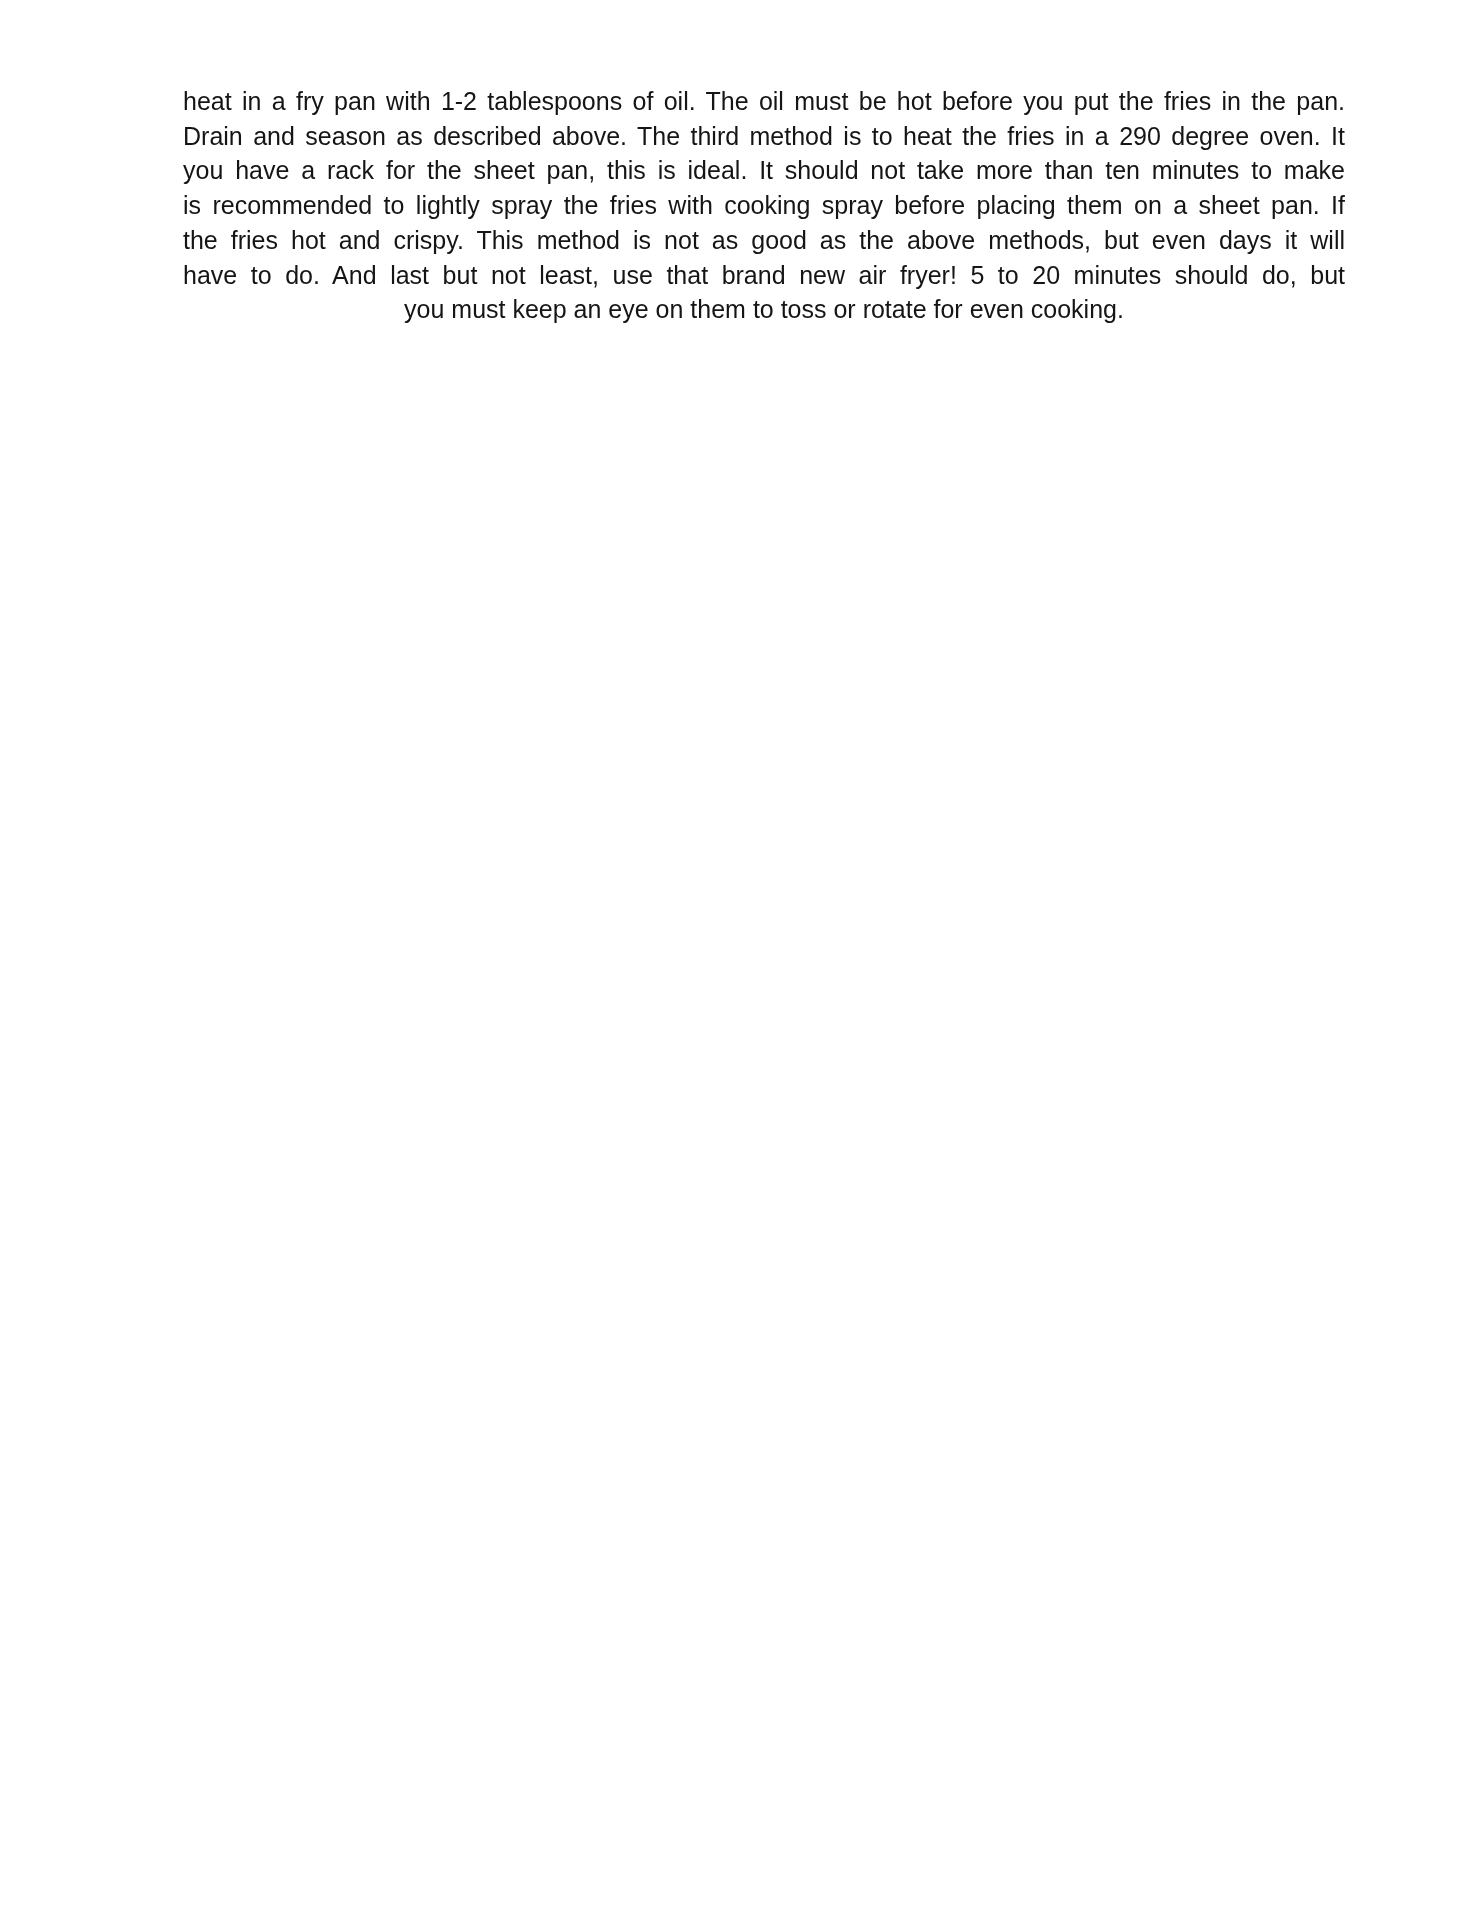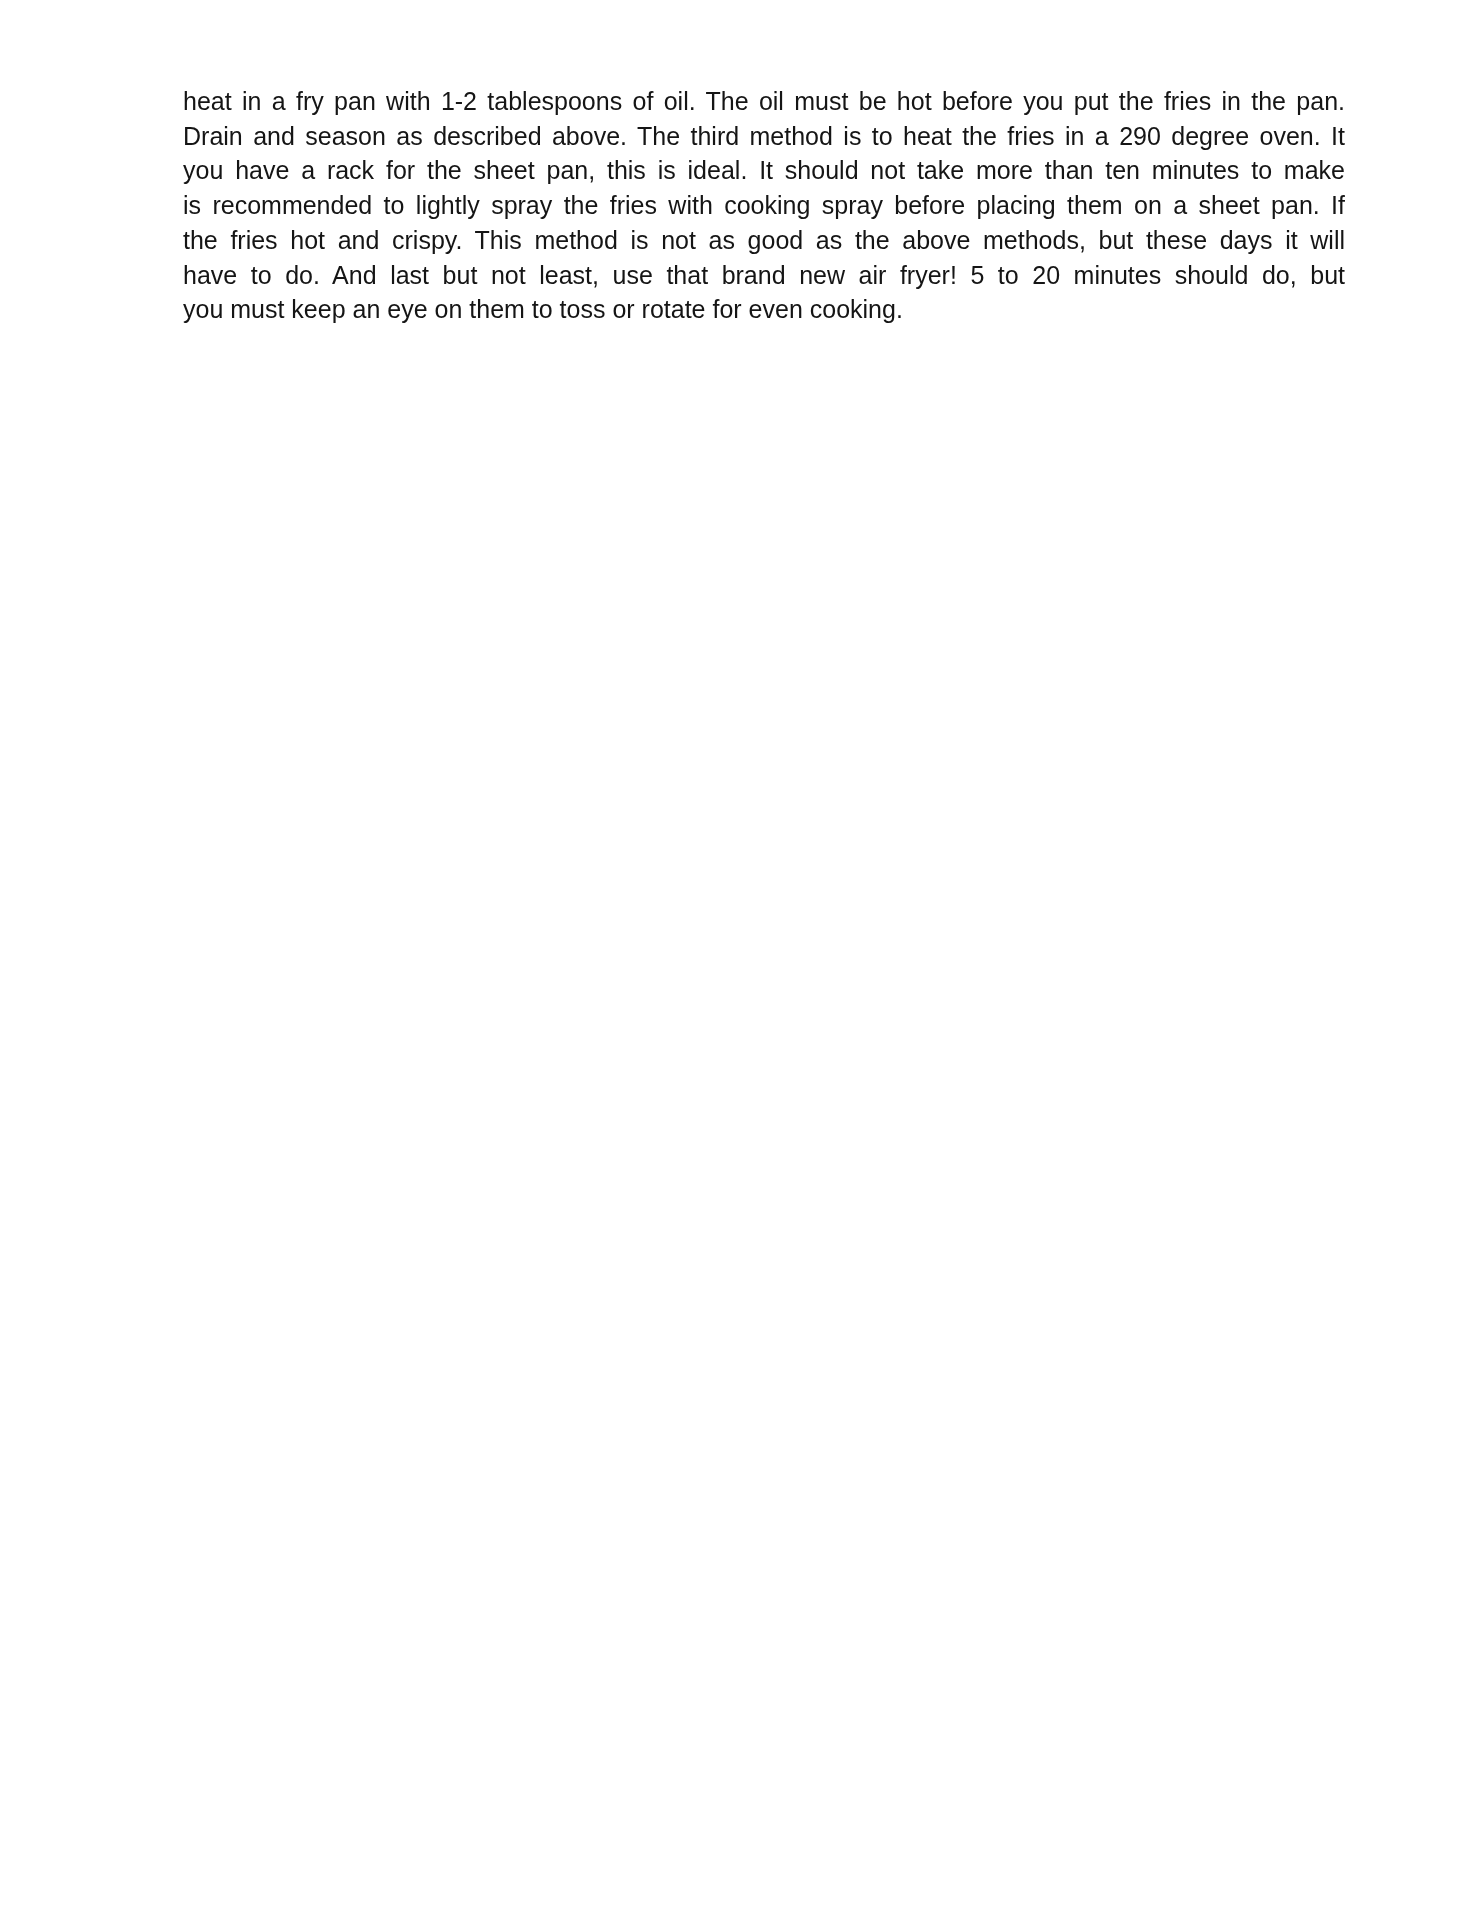--- a/index.html
+++ b/index.html
@@ -21,34 +21,34 @@
     width: 1162px;
     font-family: "Liberation Sans", sans-serif;
     font-size: 25px;
     line-height: 34.7px;
     color: #151515;
     font-weight: 400;
     letter-spacing: 0;
   }
   .line {
     white-space: normal;
-    text-align: left;
+    text-align: center;
   }
   .line.justified {
     text-align: justify;
     text-align-last: justify;
     -moz-text-align-last: justify;
   }
 </style>
 </head>
 <body>
 
 <div class="page">
   <div class="textblock">
     <div class="line justified">heat in a fry pan with 1-2 tablespoons of oil. The oil must be hot before you put the fries in the pan.</div>
     <div class="line justified">Drain and season as described above. The third method is to heat the fries in a 290 degree oven. It</div>
     <div class="line justified">you have a rack for the sheet pan, this is ideal. It should not take more than ten minutes to make</div>
     <div class="line justified">is recommended to lightly spray the fries with cooking spray before placing them on a sheet pan. If</div>
-    <div class="line justified">the fries hot and crispy. This method is not as good as the above methods, but these days it will</div>
+    <div class="line justified">the fries hot and crispy. This method is not as good as the above methods, but even days it will</div>
     <div class="line justified">have to do. And last but not least, use that brand new air fryer! 5 to 20 minutes should do, but</div>
     <div class="line">you must keep an eye on them to toss or rotate for even cooking.</div>
   </div>
 </div>
 
 </body></html>

